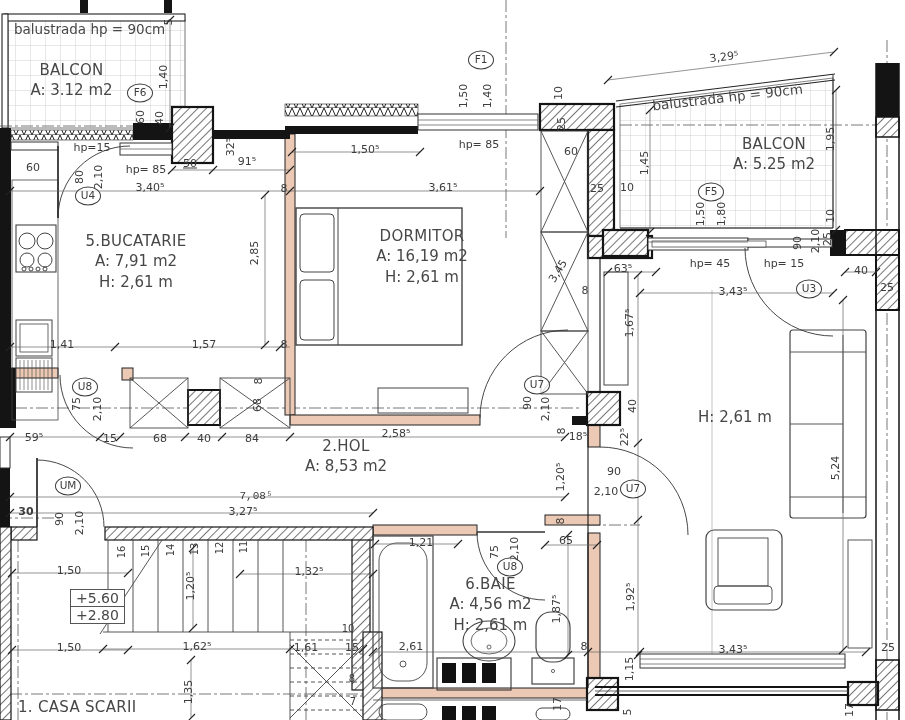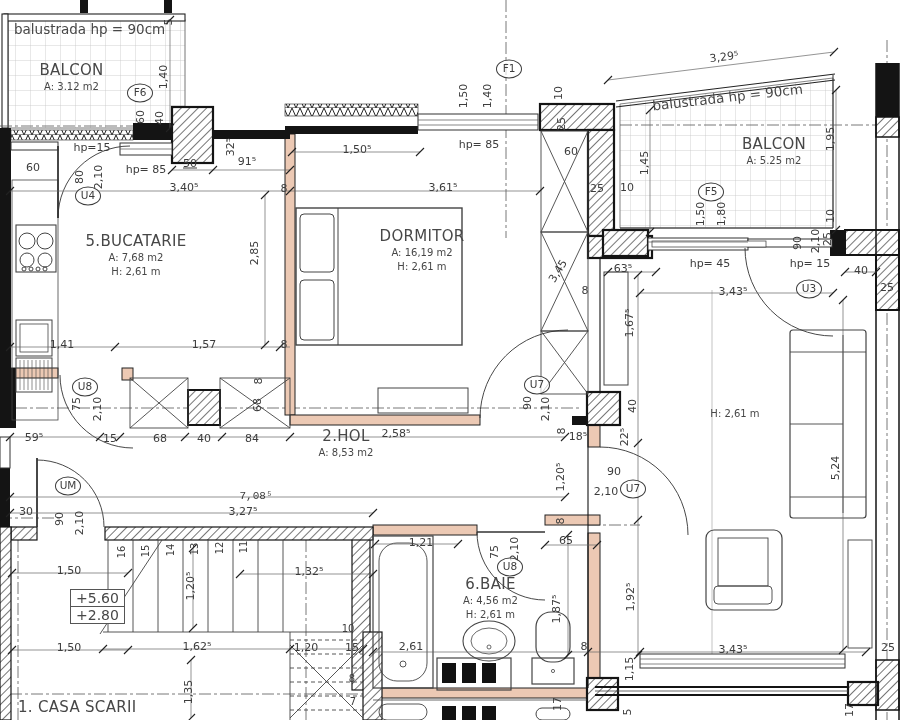--- a/index.html
+++ b/index.html
@@ -2,21 +2,21 @@
 <html><head>
 <meta charset="utf-8">
 <style>
   html,body{margin:0;padding:0}
   body{width:905px;height:720px;position:relative;background:#fff;overflow:hidden;
        font-family:"DejaVu Sans",sans-serif;color:#454545}
   #plan-svg{position:absolute;left:0;top:0}
   #labels{position:absolute;left:0;top:0;width:905px;height:720px;pointer-events:none}
   .room{position:absolute;text-align:center;line-height:1.35;color:#474747}
   .rn{font-size:15px;letter-spacing:.3px;white-space:nowrap}
-  .ra,.rh{font-size:10px;white-space:nowrap}
+  .ra,.rh{font-size:15px;white-space:nowrap}
   .dim{position:absolute;font-size:11px;color:#3c3c3c;white-space:nowrap;
        transform:translate(-50%,-50%)}
   .dim.v{transform:translate(-50%,-50%) rotate(-90deg)}
   .dim.sm{font-size:10px}
   .circ{position:absolute;width:24px;height:17px;border:1.2px solid #3c3c3c;border-radius:50%;
         font-size:10.5px;line-height:15px;text-align:center;color:#3c3c3c;
         transform:translate(-50%,-50%);background:rgba(255,255,255,.7)}
   .note{position:absolute;font-size:13.5px;color:#474747;white-space:nowrap}
   #note-right{transform:rotate(-6.5deg)}
   #levels{position:absolute;left:70px;top:589px;border:1.5px solid #555;background:#fff;
@@ -232,36 +232,36 @@
            M189 552l8 -8M189 632l8 -8M187 664l8 -8M187 722l8 -8
            M166 24l8 -8M166 132l8 -8M604 84l8 -8M830 56l8 -8" stroke="#222" stroke-width="1.1" fill="none"></path>
 </svg>
 
 <div class="room" style="left:24px;top:60px;width:95px">
   <div class="rn">BALCON</div>
   <div class="ra">A: 3.12 m2</div>
 </div>
 <div class="room" style="left:80px;top:231px;width:112px">
   <div class="rn">5.BUCATARIE</div>
-  <div class="ra">A: 7,68 m2</div>
+  <div class="ra">A: 7,91 m2</div>
   <div class="rh">H: 2,61 m</div>
 </div>
 <div class="room" style="left:372px;top:226px;width:100px">
   <div class="rn">DORMITOR</div>
   <div class="ra">A: 16,19 m2</div>
   <div class="rh">H: 2,61 m</div>
 </div>
 <div class="room" style="left:728px;top:134px;width:92px">
   <div class="rn">BALCON</div>
   <div class="ra">A: 5.25 m2</div>
 </div>
 <div class="room" style="left:668px;top:407px;width:134px">
   <div class="rh">H: 2,61 m</div>
 </div>
-<div class="room" style="left:302px;top:426px;width:88px">
+<div class="room" style="left:302px;top:436px;width:88px">
   <div class="rn">2.HOL</div>
   <div class="ra">A: 8,53 m2</div>
 </div>
 <div class="room" style="left:448px;top:574px;width:85px">
   <div class="rn">6.BAIE</div>
   <div class="ra">A: 4,56 m2</div>
   <div class="rh">H: 2,61 m</div>
 </div>
 <div class="room" style="left:18px;top:697px;width:160px;text-align:left">
   <div class="rn">1. CASA SCARII</div>
@@ -278,26 +278,26 @@
 <div id="labels">
     <div class="dim v" style="left: 168px; top: 22px;">5</div>
     <div class="dim v" style="left: 163px; top: 77px;">1,40</div>
     <div class="dim v" style="left: 140px; top: 117px;">60</div>
     <div class="dim v" style="left: 159px; top: 118px;">40</div>
     <div class="dim" style="left: 92px; top: 147px;">hp=15</div>
     <div class="dim" style="left: 33px; top: 167px;">60</div>
     <div class="dim v" style="left: 79px; top: 177px;">80</div>
     <div class="dim v" style="left: 98px; top: 177px;">2,10</div>
     <div class="dim" style="left: 146px; top: 169px;">hp= 85</div>
-    <div class="dim" style="left: 150px; top: 187px; margin-left: 34px;">3,40⁵</div>
+    <div class="dim" style="left: 150px; top: 187px;">3,40⁵</div>
     <div class="dim" style="left: 190px; top: 163px; text-decoration: underline;">50</div>
     <div class="dim" style="left: 247px; top: 161px;">91⁵</div>
     <div class="dim v" style="left: 230px; top: 147px;">32⁵</div>
     <div class="dim" style="left: 284px; top: 188px;">8</div>
-    <div class="dim" style="left: 357px; top: 149px;">1,50⁵</div>
+    <div class="dim" style="left: 365px; top: 149px;">1,50⁵</div>
     <div class="dim" style="left: 443px; top: 187px;">3,61⁵</div>
     <div class="dim v" style="left: 463px; top: 96px;">1,50</div>
     <div class="dim v" style="left: 487px; top: 96px;">1,40</div>
     <div class="dim" style="left: 479px; top: 144px;">hp= 85</div>
     <div class="dim v" style="left: 558px; top: 93px;">10</div>
     <div class="dim v" style="left: 561px; top: 124px;">25</div>
     <div class="dim" style="left: 571px; top: 151px;">60</div>
     <div class="dim" style="left: 597px; top: 188px;">25</div>
     <div class="dim" style="left: 627px; top: 187px;">10</div>
     <div class="dim v" style="left: 644px; top: 163px;">1,45</div>
@@ -307,21 +307,21 @@
     <div class="dim" style="left: 62px; top: 344px;">1,41</div>
     <div class="dim" style="left: 204px; top: 344px;">1,57</div>
     <div class="dim" style="left: 284px; top: 344px;">8</div>
     <div class="dim" style="left: 724px; top: 57px; transform: translate(-50%, -50%) rotate(-7deg);">3,29⁵</div>
     <div class="dim v" style="left: 830px; top: 139px;">1,95</div>
     <div class="dim v" style="left: 700px; top: 214px;">1,50</div>
     <div class="dim v" style="left: 721px; top: 214px;">1,80</div>
     <div class="dim v" style="left: 830px; top: 216px;">10</div>
     <div class="dim v" style="left: 827px; top: 239px;">25</div>
     <div class="dim" style="left: 710px; top: 263px;">hp= 45</div>
-    <div class="dim" style="left: 810px; top: 263px;">hp= 15</div>
+    <div class="dim" style="left: 784px; top: 263px;">hp= 15</div>
     <div class="dim v" style="left: 797px; top: 243px;">90</div>
     <div class="dim v" style="left: 815px; top: 241px;">2,10</div>
     <div class="dim" style="left: 861px; top: 270px;">40</div>
     <div class="dim" style="left: 887px; top: 287px;">25</div>
     <div class="dim" style="left: 733px; top: 291px;">3,43⁵</div>
     <div class="dim" style="left: 623px; top: 268px;">63⁵</div>
     <div class="dim v" style="left: 629px; top: 323px;">1,67⁵</div>
     <div class="dim v" style="left: 632px; top: 406px;">40</div>
     <div class="dim v" style="left: 624px; top: 437px;">22⁵</div>
     <div class="dim v" style="left: 835px; top: 468px;">5,24</div>
@@ -342,52 +342,52 @@
     <div class="dim" style="left: 110px; top: 438px;">15</div>
     <div class="dim" style="left: 160px; top: 438px;">68</div>
     <div class="dim" style="left: 204px; top: 438px;">40</div>
     <div class="dim" style="left: 252px; top: 438px;">84</div>
     <div class="dim" style="left: 396px; top: 433px;">2,58⁵</div>
     <div class="dim v" style="left: 258px; top: 381px;">8</div>
     <div class="dim v" style="left: 257px; top: 405px;">68</div>
     <div class="dim" style="left: 34px; top: 437px;">59⁵</div>
     <div class="dim v" style="left: 76px; top: 404px;">75</div>
     <div class="dim v" style="left: 97px; top: 409px;">2,10</div>
-    <div class="dim" style="left: 26px; top: 511px;">30</div>
+    <div class="dim" style="left: 26px; top: 511px; font-weight: bold;">30</div>
     <div class="dim v" style="left: 59px; top: 519px;">90</div>
     <div class="dim v" style="left: 79px; top: 523px;">2,10</div>
     <div class="dim" style="left: 256px; top: 496px; font-family: Liberation Mono, monospace;">7,08⁵</div>
     <div class="dim" style="left: 243px; top: 511px;">3,27⁵</div>
     <div class="dim" style="left: 69px; top: 570px;">1,50</div>
     <div class="dim" style="left: 69px; top: 647px;">1,50</div>
     <div class="dim" style="left: 309px; top: 571px;">1,32⁵</div>
     <div class="dim v" style="left: 190px; top: 586px;">1,20⁵</div>
     <div class="dim" style="left: 197px; top: 646px;">1,62⁵</div>
-    <div class="dim" style="left: 306px; top: 647px;">1,20</div>
+    <div class="dim" style="left: 306px; top: 647px;">1,61</div>
     <div class="dim" style="left: 352px; top: 647px;">15</div>
     <div class="dim v" style="left: 188px; top: 692px;">1,35</div>
     <div class="dim" style="left: 421px; top: 542px;">1,21</div>
     <div class="dim v" style="left: 494px; top: 552px;">75</div>
     <div class="dim v" style="left: 514px; top: 549px;">2,10</div>
     <div class="dim v" style="left: 560px; top: 521px;">8</div>
     <div class="dim" style="left: 566px; top: 540px;">65</div>
     <div class="dim v" style="left: 556px; top: 609px;">1,87⁵</div>
     <div class="dim" style="left: 411px; top: 646px;">2,61</div>
     <div class="dim" style="left: 584px; top: 646px;">8</div>
     <div class="dim sm v" style="left: 121px; top: 552px;">16</div>
     <div class="dim sm v" style="left: 145px; top: 551px;">15</div>
     <div class="dim sm v" style="left: 170px; top: 550px;">14</div>
     <div class="dim sm v" style="left: 194px; top: 549px;">13</div>
     <div class="dim sm v" style="left: 219px; top: 548px;">12</div>
     <div class="dim sm v" style="left: 243px; top: 547px;">11</div>
     <div class="dim sm" style="left: 348px; top: 628px;">10</div>
     <div class="dim sm" style="left: 352px; top: 678px;">8</div>
     <div class="dim sm" style="left: 353px; top: 701px;">7</div>
     <div class="circ" style="left: 140px; top: 93px;">F6</div>
-    <div class="circ" style="left: 481px; top: 69px; margin-left: 28px;">F1</div>
+    <div class="circ" style="left: 481px; top: 60px;">F1</div>
     <div class="circ" style="left: 711px; top: 192px;">F5</div>
     <div class="circ" style="left: 88px; top: 196px;">U4</div>
     <div class="circ" style="left: 85px; top: 387px;">U8</div>
     <div class="circ" style="left: 68px; top: 486px;">UM</div>
     <div class="circ" style="left: 537px; top: 385px;">U7</div>
     <div class="circ" style="left: 510px; top: 567px;">U8</div>
     <div class="circ" style="left: 633px; top: 489px;">U7</div>
     <div class="circ" style="left: 809px; top: 289px;">U3</div>
   </div>
 

